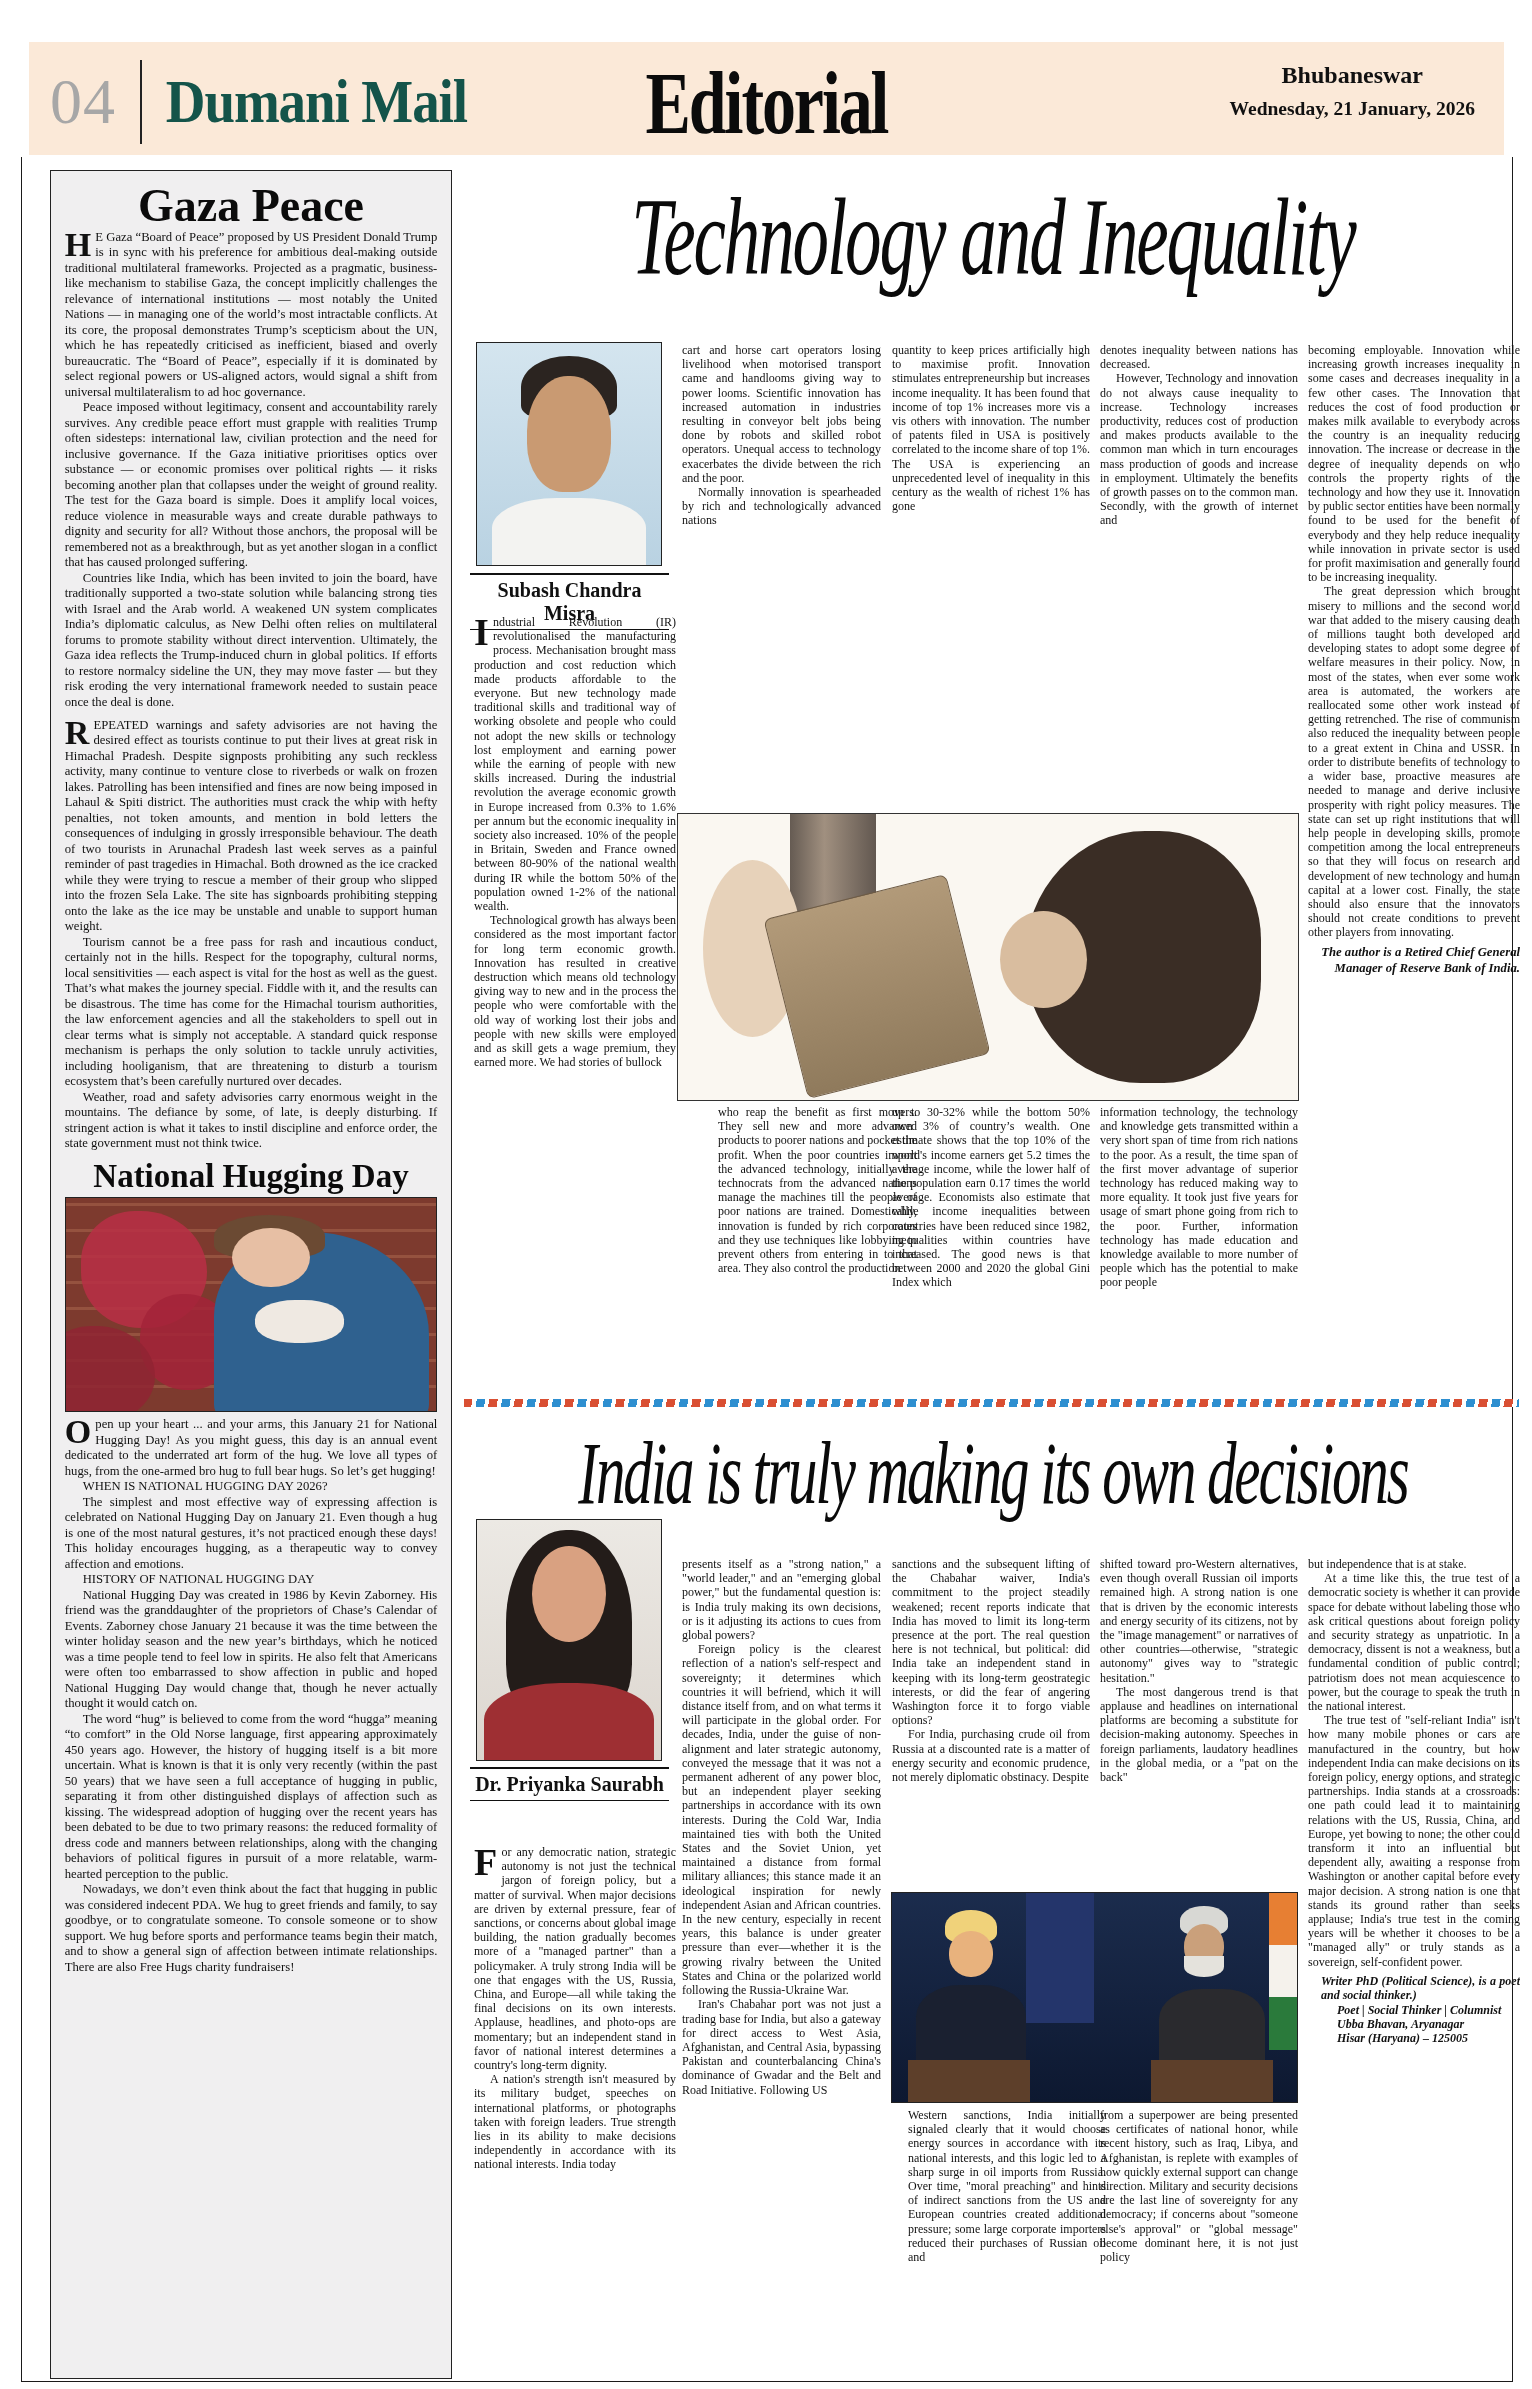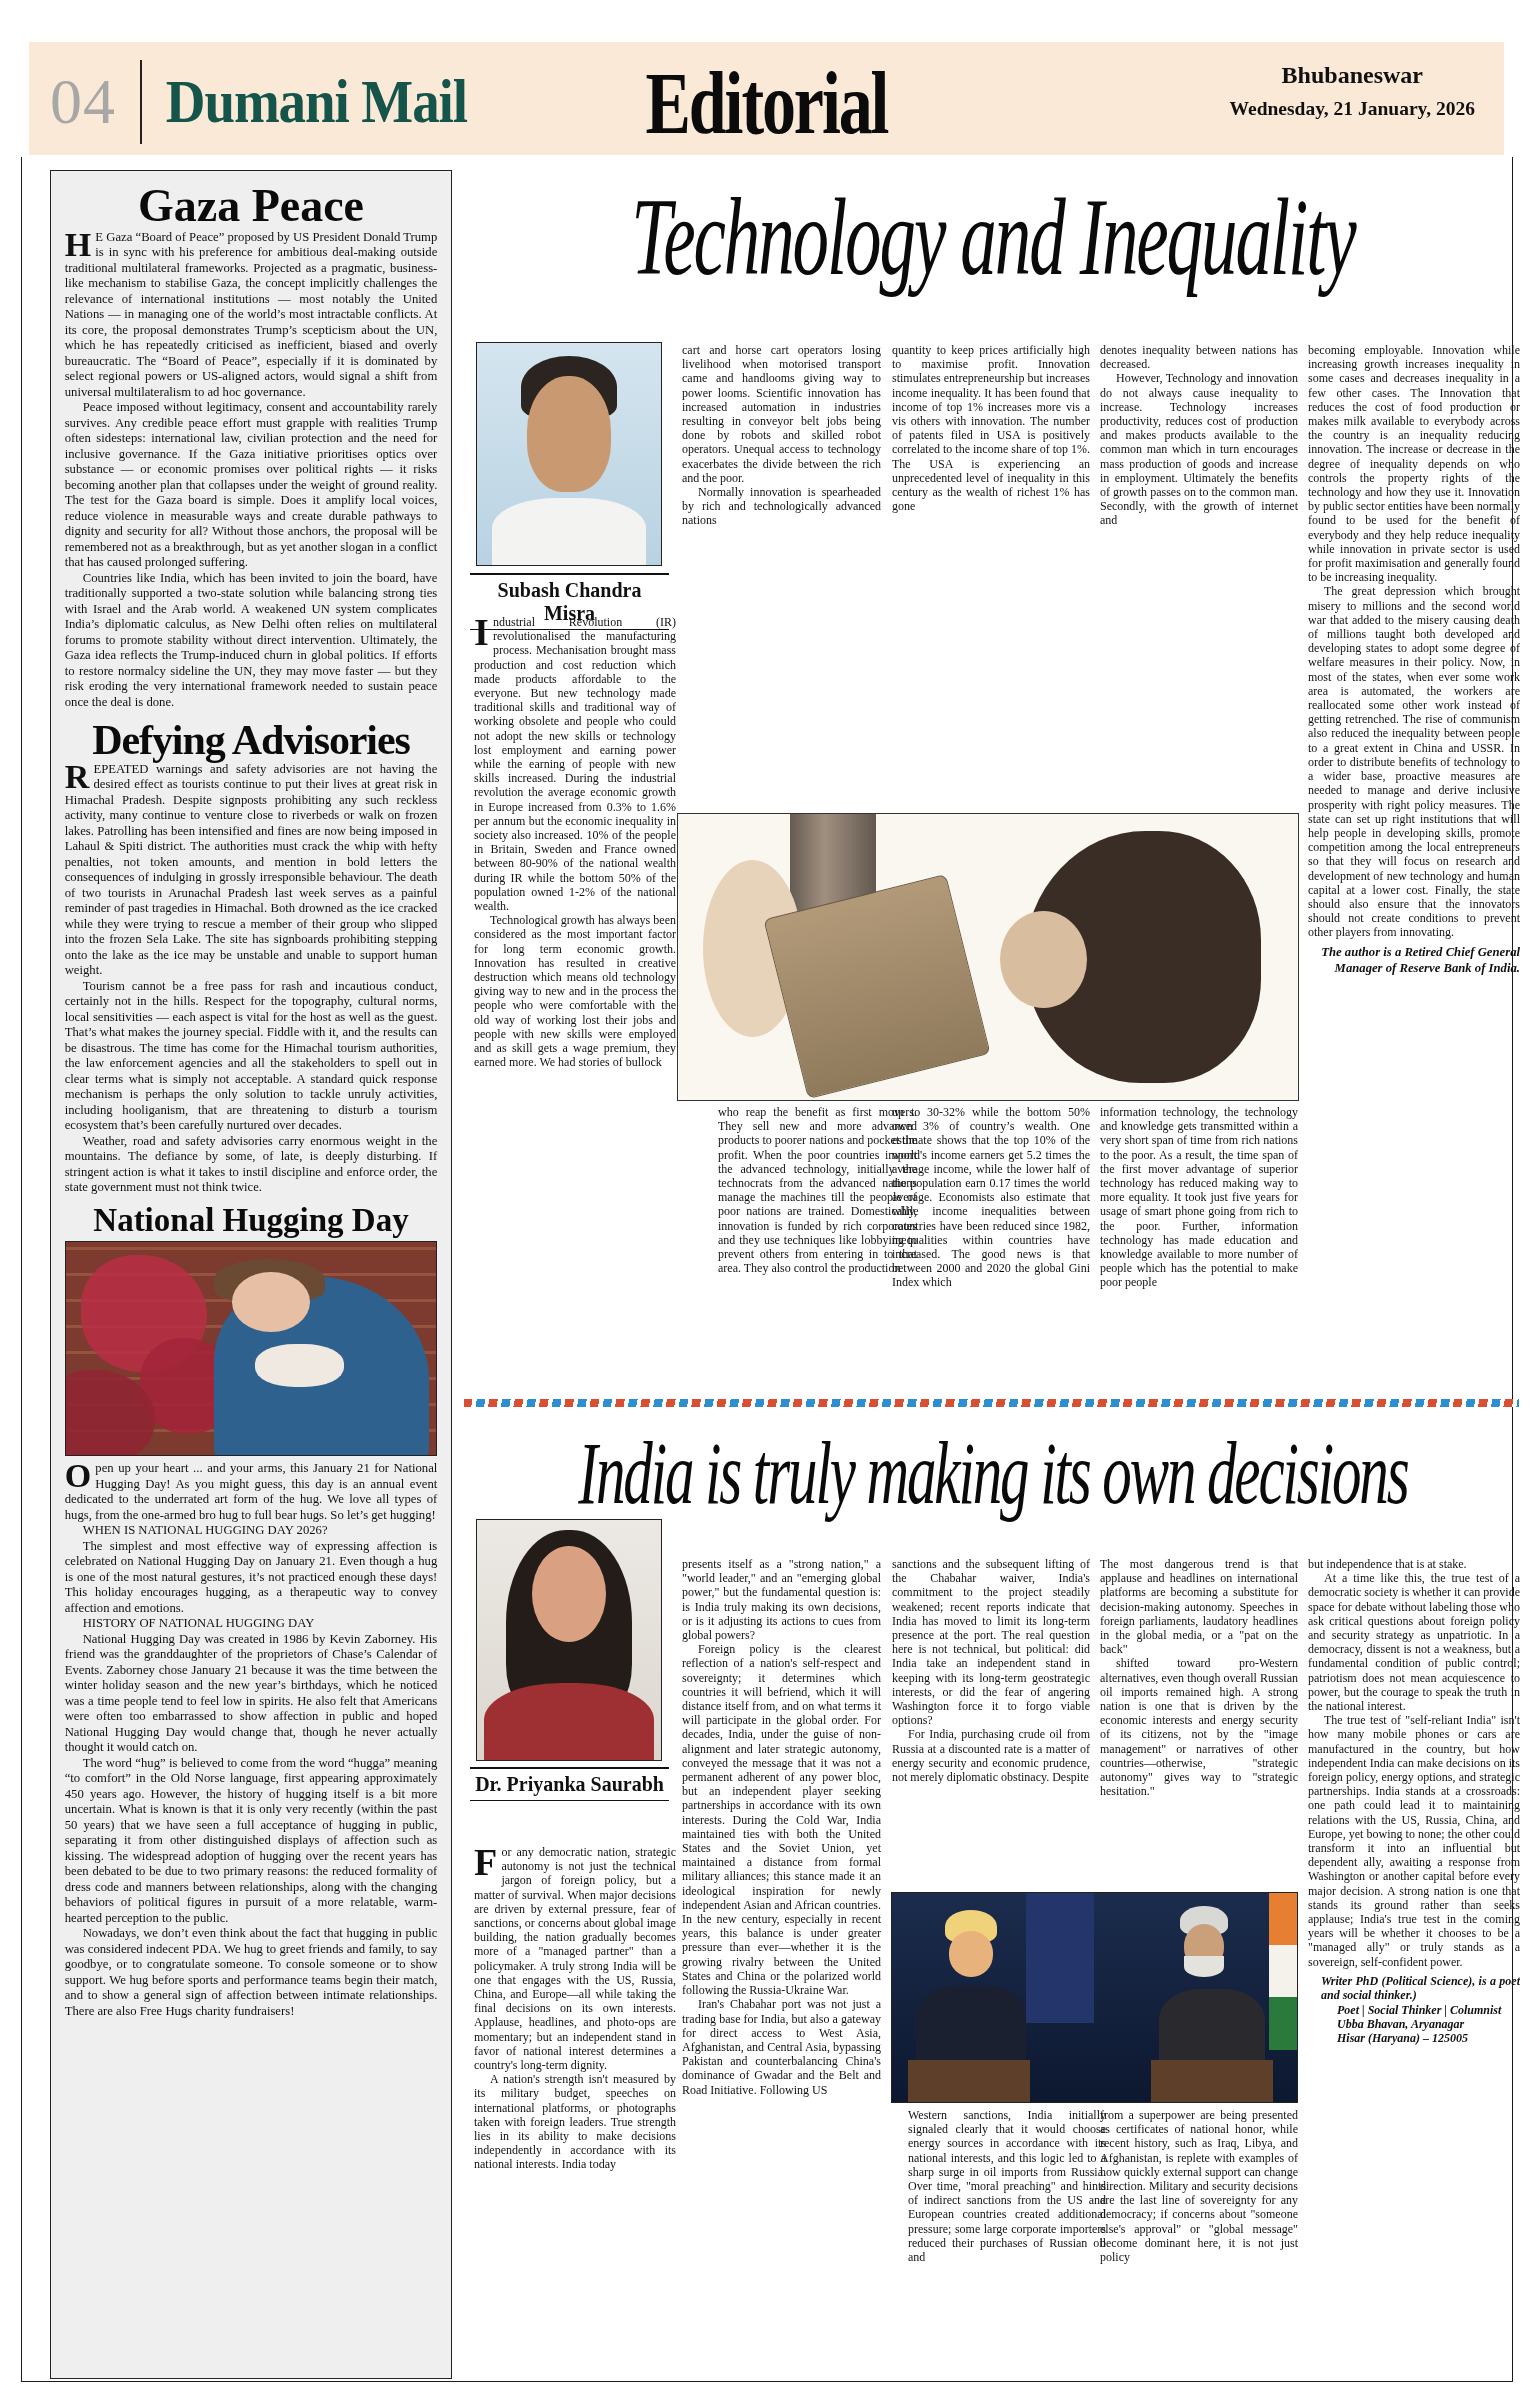--- a/index.html
+++ b/index.html
@@ -152,21 +152,20 @@
   <div class="abs sidebar">
     <div class="story">
       <div class="story-title t-gaza">Gaza Peace</div>
       <div class="lead">
           <p>HE Gaza “Board of Peace” proposed by US President Donald Trump is in sync with his preference for ambitious deal-making outside traditional multilateral frameworks. Projected as a pragmatic, business-like mechanism to stabilise Gaza, the concept implicitly challenges the relevance of international institutions — most notably the United Nations — in managing one of the world’s most intractable conflicts. At its core, the proposal demonstrates Trump’s scepticism about the UN, which he has repeatedly criticised as inefficient, biased and overly bureaucratic. The “Board of Peace”, especially if it is dominated by select regional powers or US-aligned actors, would signal a shift from universal multilateralism to ad hoc governance.</p>
           <p>Peace imposed without legitimacy, consent and accountability rarely survives. Any credible peace effort must grapple with realities Trump often sidesteps: international law, civilian protection and the need for inclusive governance. If the Gaza initiative prioritises optics over substance — or economic promises over political rights — it risks becoming another plan that collapses under the weight of ground reality. The test for the Gaza board is simple. Does it amplify local voices, reduce violence in measurable ways and create durable pathways to dignity and security for all? Without those anchors, the proposal will be remembered not as a breakthrough, but as yet another slogan in a conflict that has caused prolonged suffering.</p>
           <p>Countries like India, which has been invited to join the board, have traditionally supported a two-state solution while balancing strong ties with Israel and the Arab world. A weakened UN system complicates India’s diplomatic calculus, as New Delhi often relies on multilateral forums to promote stability without direct intervention. Ultimately, the Gaza idea reflects the Trump-induced churn in global politics. If efforts to restore normalcy sideline the UN, they may move faster — but they risk eroding the very international framework needed to sustain peace once the deal is done.</p>
         </div>
     </div>
     <div class="story">
-      <div class="story-title t-adv">Defying Advisories</div>
       <div class="lead">
           <p>REPEATED warnings and safety advisories are not having the desired effect as tourists continue to put their lives at great risk in Himachal Pradesh. Despite signposts prohibiting any such reckless activity, many continue to venture close to riverbeds or walk on frozen lakes. Patrolling has been intensified and fines are now being imposed in Lahaul &amp; Spiti district. The authorities must crack the whip with hefty penalties, not token amounts, and mention in bold letters the consequences of indulging in grossly irresponsible behaviour. The death of two tourists in Arunachal Pradesh last week serves as a painful reminder of past tragedies in Himachal. Both drowned as the ice cracked while they were trying to rescue a member of their group who slipped into the frozen Sela Lake. The site has signboards prohibiting stepping onto the lake as the ice may be unstable and unable to support human weight.</p>
           <p>Tourism cannot be a free pass for rash and incautious conduct, certainly not in the hills. Respect for the topography, cultural norms, local sensitivities — each aspect is vital for the host as well as the guest. That’s what makes the journey special. Fiddle with it, and the results can be disastrous. The time has come for the Himachal tourism authorities, the law enforcement agencies and all the stakeholders to spell out in clear terms what is simply not acceptable. A standard quick response mechanism is perhaps the only solution to tackle unruly activities, including hooliganism, that are threatening to disturb a tourism ecosystem that’s been carefully nurtured over decades.</p>
           <p>Weather, road and safety advisories carry enormous weight in the mountains. The defiance by some, of late, is deeply disturbing. If stringent action is what it takes to instil discipline and enforce order, the state government must not think twice.</p>
         </div>
     </div>
     <div class="story">
       <div class="story-title t-hug">National Hugging Day</div>
       <div class="hug-photo">
         <div class="foliage1"></div>
@@ -258,22 +257,22 @@
   <div class="abs col cont i-col2">
       <p>presents itself as a "strong nation," a "world leader," and an "emerging global power," but the fundamental question is: is India truly making its own decisions, or is it adjusting its actions to cues from global powers?</p>
       <p>Foreign policy is the clearest reflection of a nation's self-respect and sovereignty; it determines which countries it will befriend, which it will distance itself from, and on what terms it will participate in the global order. For decades, India, under the guise of non-alignment and later strategic autonomy, conveyed the message that it was not a permanent adherent of any power bloc, but an independent player seeking partnerships in accordance with its own interests. During the Cold War, India maintained ties with both the United States and the Soviet Union, yet maintained a distance from formal military alliances; this stance made it an ideological inspiration for newly independent Asian and African countries. In the new century, especially in recent years, this balance is under greater pressure than ever—whether it is the growing rivalry between the United States and China or the polarized world following the Russia-Ukraine War.</p>
       <p>Iran's Chabahar port was not just a trading base for India, but also a gateway for direct access to West Asia, Afghanistan, and Central Asia, bypassing Pakistan and counterbalancing China's dominance of Gwadar and the Belt and Road Initiative. Following US</p>
     </div>
   <div class="abs col cont i-col3t">
       <p>sanctions and the subsequent lifting of the Chabahar waiver, India's commitment to the project steadily weakened; recent reports indicate that India has moved to limit its long-term presence at the port. The real question here is not technical, but political: did India take an independent stand in keeping with its long-term geostrategic interests, or did the fear of angering Washington force it to forgo viable options?</p>
       <p>For India, purchasing crude oil from Russia at a discounted rate is a matter of energy security and economic prudence, not merely diplomatic obstinacy. Despite</p>
     </div>
   <div class="abs col cont i-col4t">
+      <p>shifted toward pro-Western alternatives, even though overall Russian oil imports remained high. A strong nation is one that is driven by the economic interests and energy security of its citizens, not by the "image management" or narratives of other countries—otherwise, "strategic autonomy" gives way to "strategic hesitation."</p>
       <p>The most dangerous trend is that applause and headlines on international platforms are becoming a substitute for decision-making autonomy. Speeches in foreign parliaments, laudatory headlines in the global media, or a "pat on the back"</p>
-      <p>shifted toward pro-Western alternatives, even though overall Russian oil imports remained high. A strong nation is one that is driven by the economic interests and energy security of its citizens, not by the "image management" or narratives of other countries—otherwise, "strategic autonomy" gives way to "strategic hesitation."</p>
     </div>
 
   <div class="tm">
     <div class="usflag"></div>
     <div class="inflag"></div>
     <div class="trump-suit"></div>
     <div class="trump-hair"></div>
     <div class="trump-face"></div>
     <div class="modi-suit"></div>
     <div class="modi-hair"></div>

